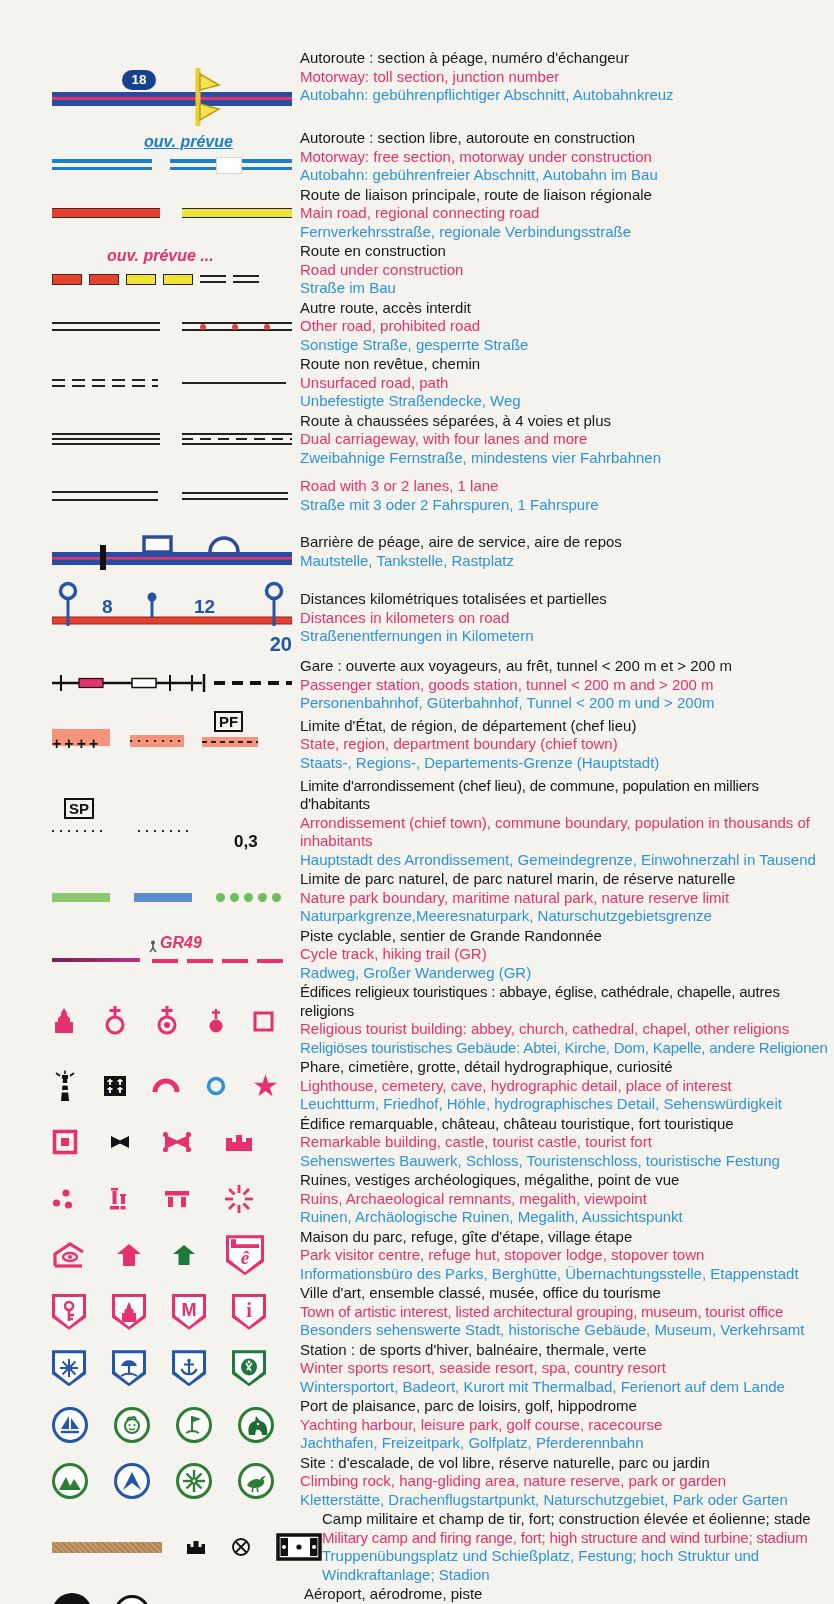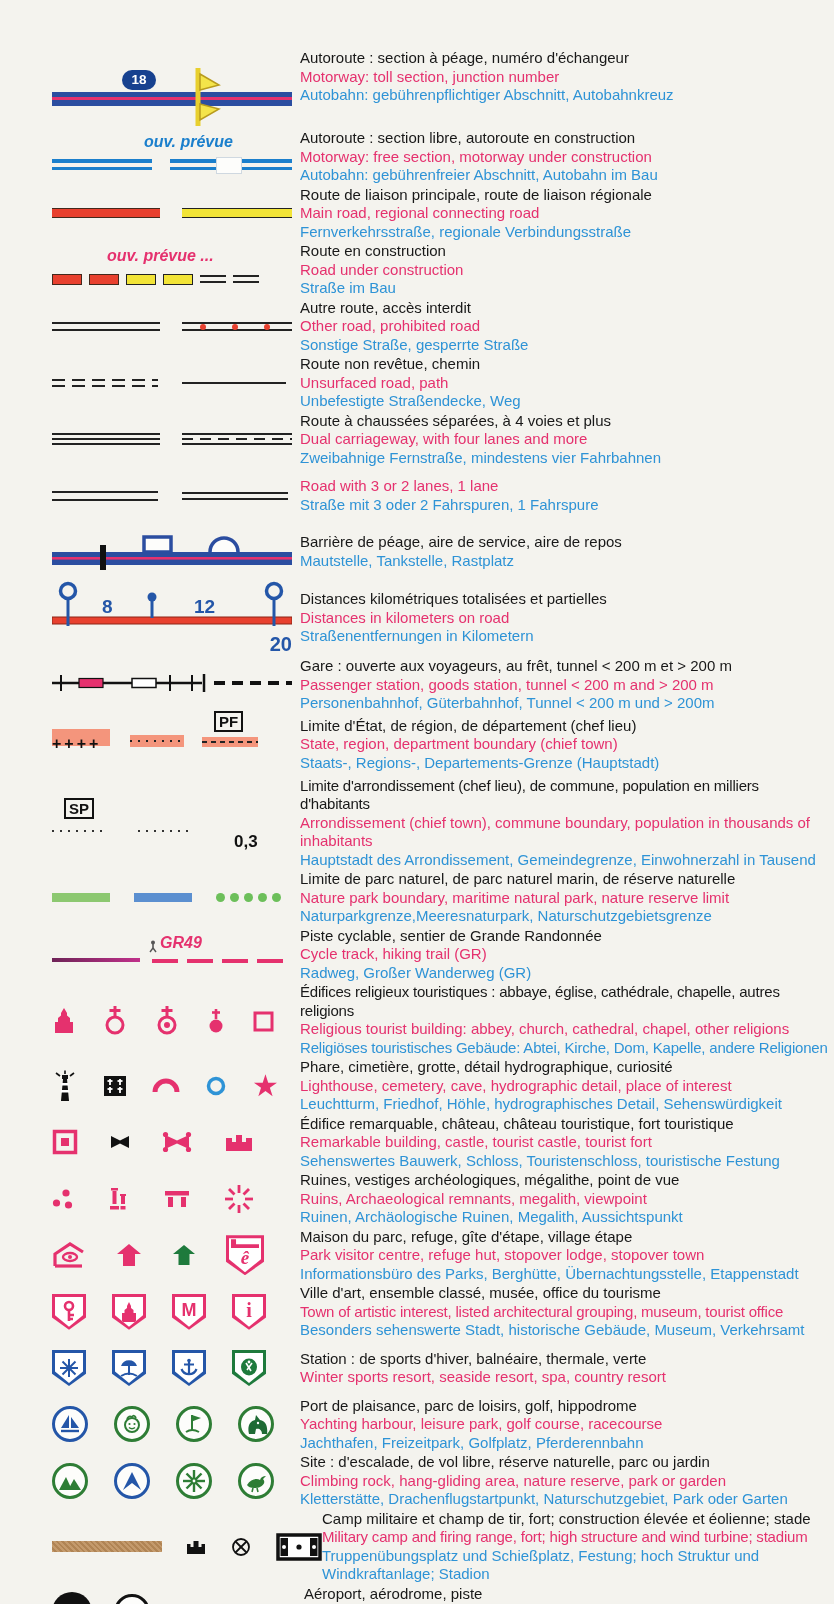--- a/index.html
+++ b/index.html
@@ -10,21 +10,21 @@
   .txt{flex:1;max-width:528px;}
   .txt p{margin:0;font-size:15px;line-height:18.5px;}
   .fr{color:#181818;}
   .en{color:#e5316e;}
   .de{color:#2e93d6;}
   .cond{font-size:13.2px;letter-spacing:-0.2px;}
   
   .hrow{display:flex;align-items:center;gap:0;}
   .band{box-sizing:border-box;}
   .dbl{box-sizing:border-box;border-top:2px solid #222;border-bottom:2px solid #222;background:transparent;}
-  .lbl-blue{color:#1b7fcc;font-style:italic;font-weight:bold;font-size:16px;}
+  .lbl-blue{color:#1b7fcc;font-style:italic;font-weight:bold;font-size:16px;text-decoration:underline;}
   .lbl-pink{color:#e5316e;font-style:italic;font-weight:bold;font-size:16px;}
   .shield{width:34px;height:36px;background:#e5316e;clip-path:polygon(0 0,100% 0,100% 66%,50% 100%,0 66%);position:relative;display:flex;align-items:center;justify-content:center;}
   .shield .inner{position:absolute;left:3px;top:3px;right:3px;bottom:3px;background:#fff;clip-path:polygon(0 0,100% 0,100% 62%,50% 100%,0 62%);display:flex;align-items:center;justify-content:center;}
   .shield.blue{background:#2456a8;}
   .shield.green{background:#1e7a3c;}
   .circ{width:36px;height:36px;border-radius:50%;box-sizing:border-box;border:3px solid #2456a8;display:flex;align-items:center;justify-content:center;background:#fdfdfb;}
   .circ.green{border-color:#2e7d35;}
   .icongap{display:flex;align-items:center;gap:29px;}
 </style>
 </head>
@@ -568,20 +568,21 @@
                 <line x1="14" y1="6" x2="9" y2="13" stroke="#fff" stroke-width="1.6"></line>
                 <circle cx="11" cy="5" r="1.4" fill="#fff"></circle>
               </svg>
             </div>
           </div>
       </div>
     </div>
     <div class="txt">
         <p class="fr">Station : de sports d'hiver, balnéaire, thermale, verte</p>
         <p class="en">Winter sports resort, seaside resort, spa, country resort</p>
+        <p class="de">Wintersportort, Badeort, Kurort mit Thermalbad, Ferienort auf dem Lande</p>
       </div>
   </div>
 
   <div class="row">
     <div class="sym">
       <div class="icongap" style="gap:26px;">
         <div class="circ">
             <svg width="24" height="24" viewBox="0 0 24 24">
               <path d="M11 3 V16 L3 16 Z" fill="#2456a8"></path>
               <path d="M13 5 V16 L21 16 Z" fill="#2456a8"></path>

